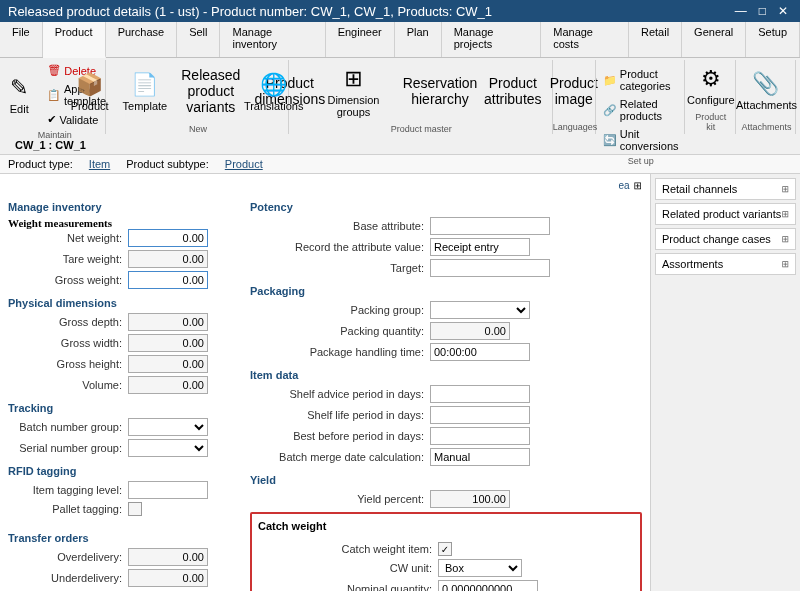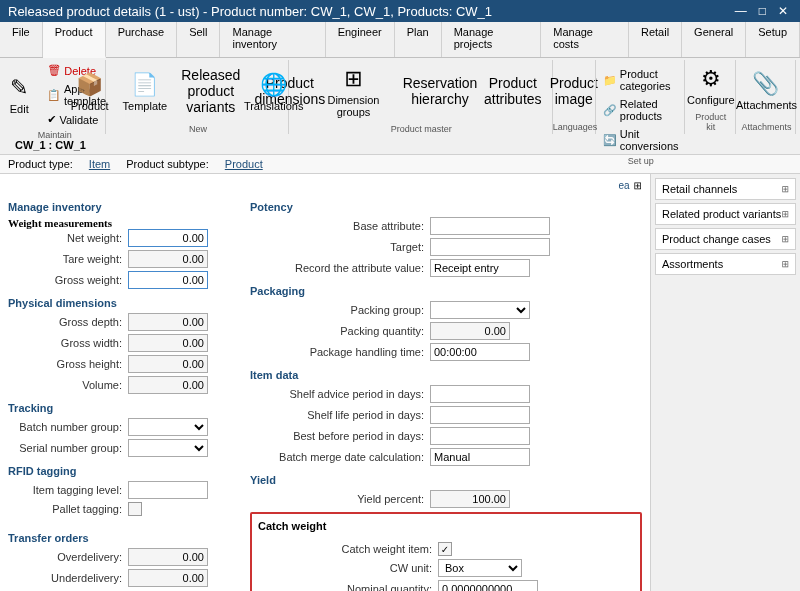--- a/index.html
+++ b/index.html
@@ -485,26 +485,26 @@
       </div>
 
       <div class="col-right">
 
         <div class="section-header">Potency</div>
         <div class="form-row">
           <label class="form-label-wide">Base attribute:</label>
           <input type="text" class="form-input form-input-long" style="">
         </div>
         <div class="form-row">
+          <label class="form-label-wide">Record the attribute value:</label>
+          <input type="text" class="form-input form-input-medium" value="Receipt entry" style="">
+        </div>
+        <div class="form-row">
           <label class="form-label-wide">Target:</label>
           <input type="text" class="form-input form-input-long" style="">
-        </div>
-        <div class="form-row">
-          <label class="form-label-wide">Record the attribute value:</label>
-          <input type="text" class="form-input form-input-medium" value="Receipt entry" style="">
         </div>
 
         <div class="section-header" style="margin-top:8px;">Packaging</div>
         <div class="form-row">
           <label class="form-label-wide">Packing group:</label>
           <select class="form-select" style="width:100px;"></select>
         </div>
         <div class="form-row">
           <label class="form-label-wide">Packing quantity:</label>
           <input type="text" class="form-input-number" value="0.00" style="">

